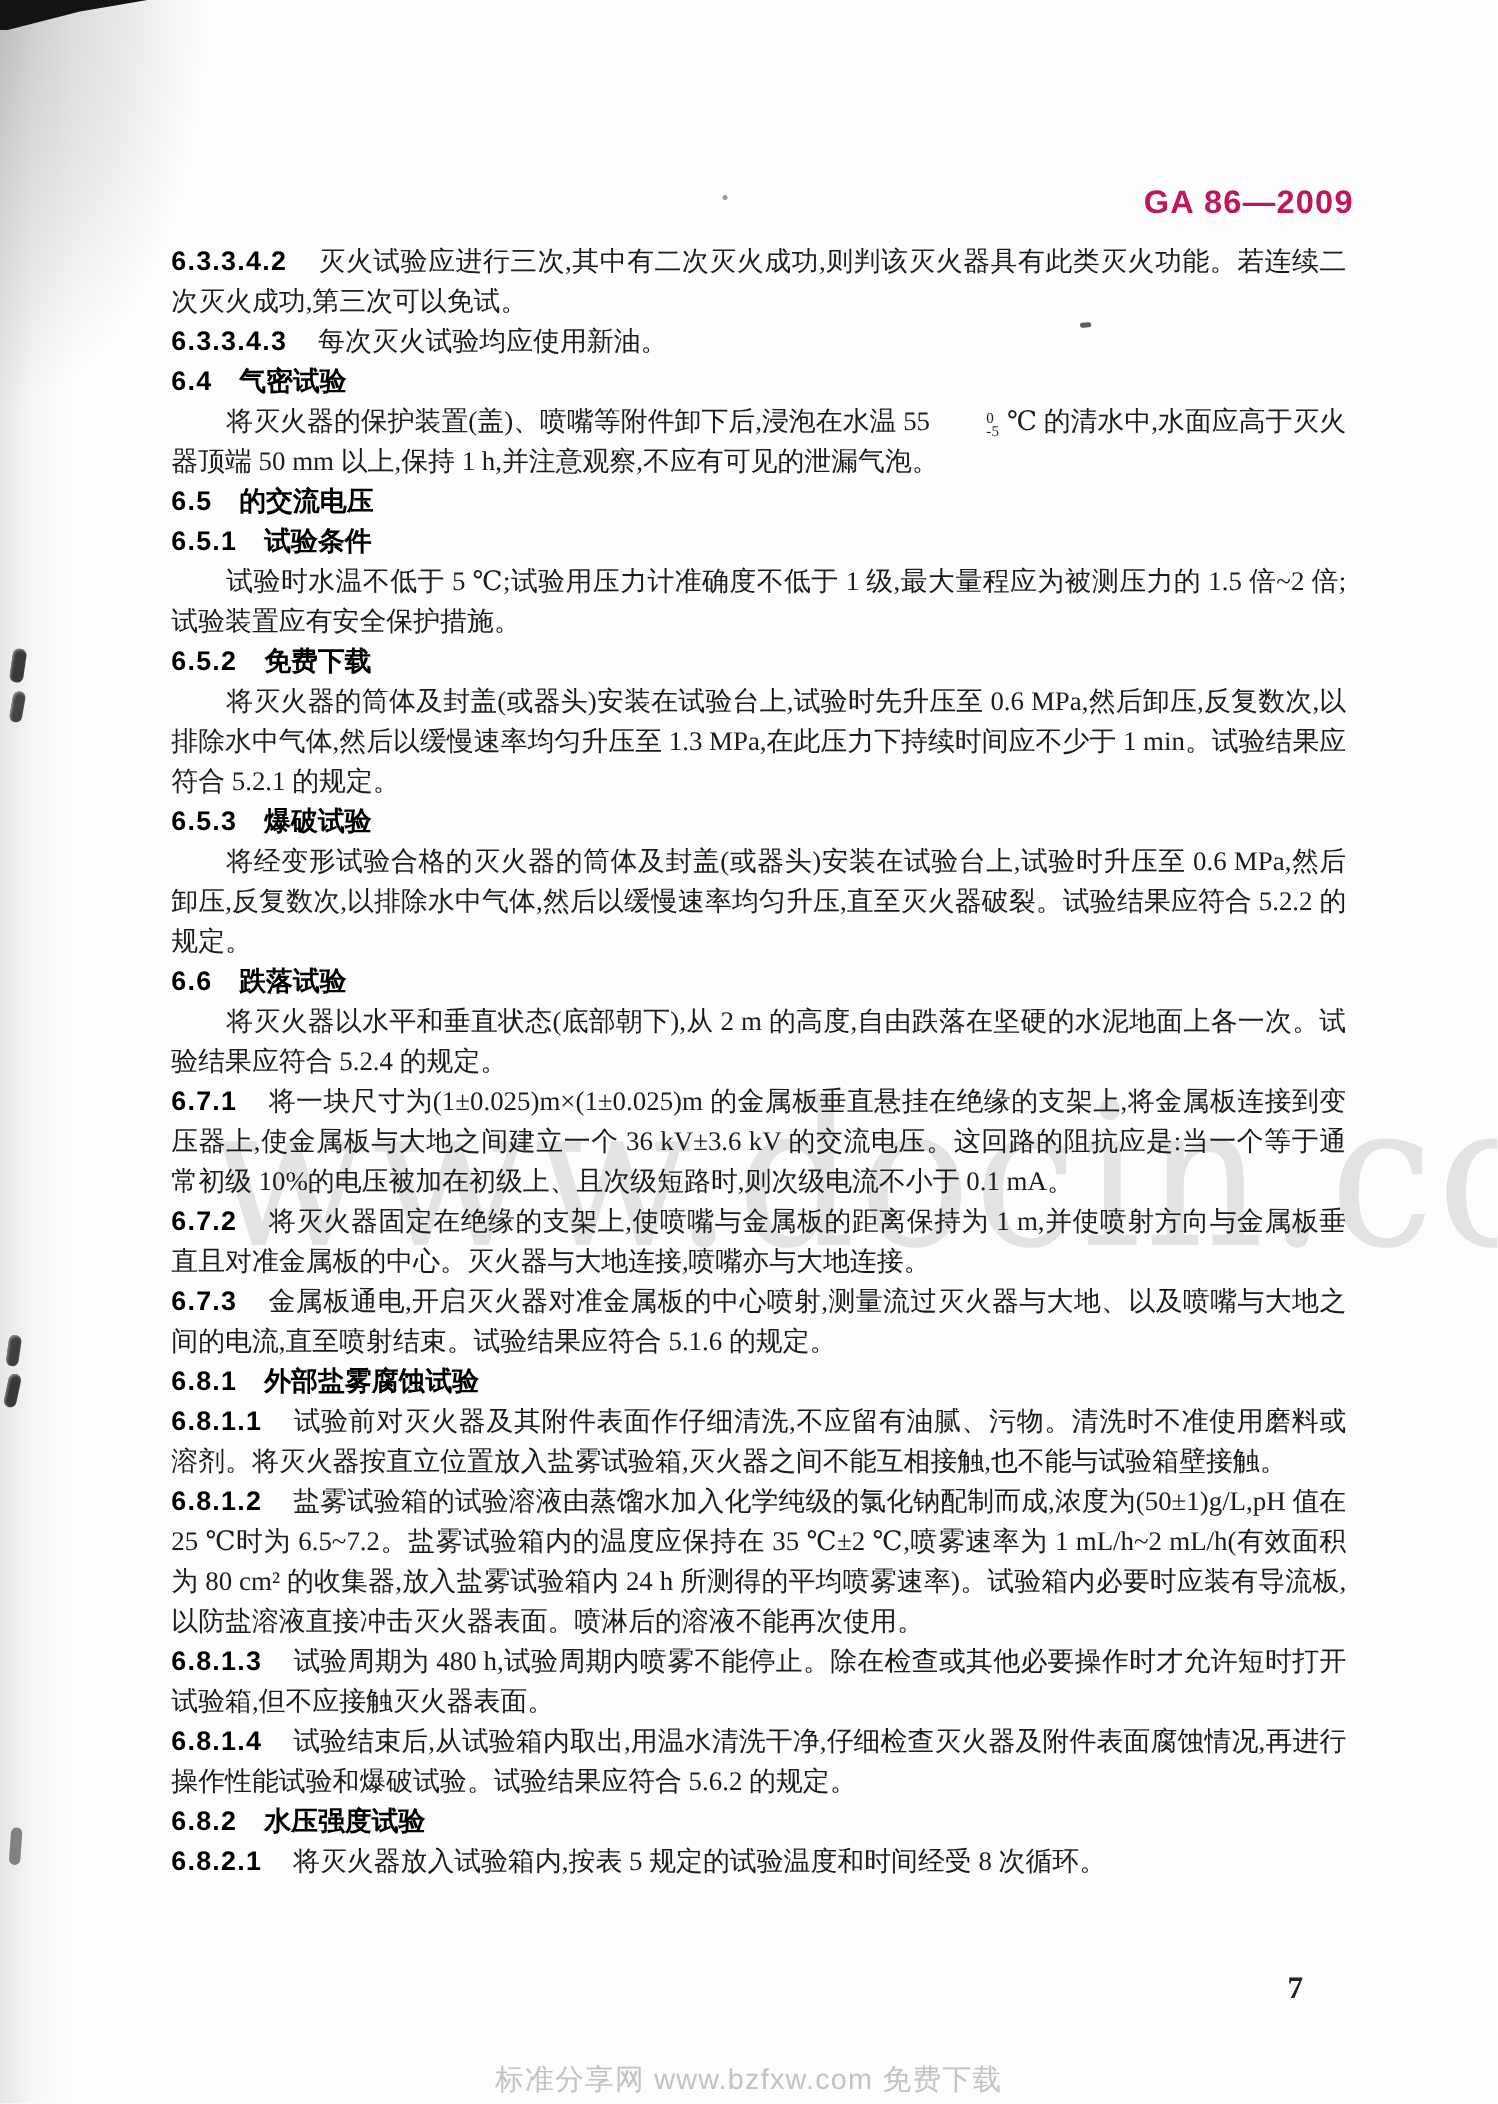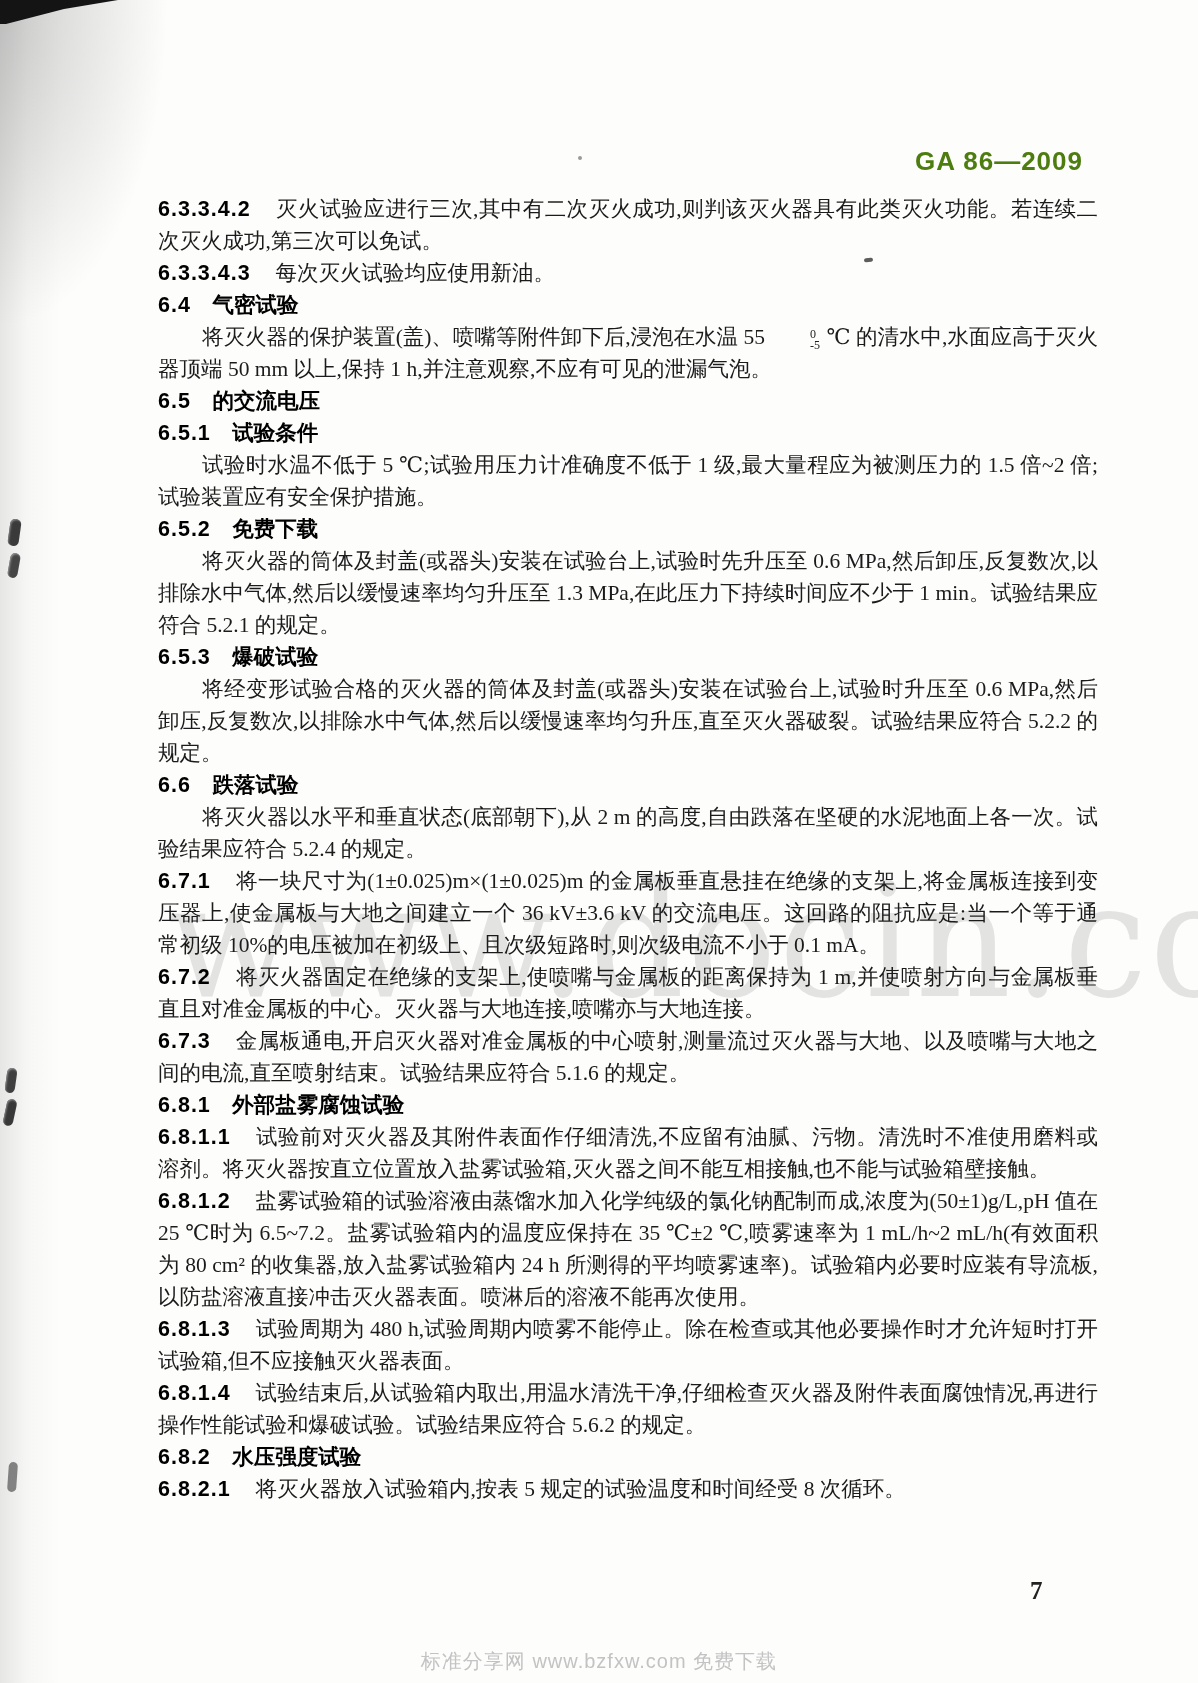--- a/index.html
+++ b/index.html
@@ -36,25 +36,25 @@
     position:absolute; left:168px; top:848px; z-index:1;
     font-family:"DejaVu Serif","Liberation Serif",serif;
     font-size:148px; letter-spacing:3px; white-space:nowrap;
     color:#c4c4c4; opacity:0.45; transform:scaleY(1.08); transform-origin:left top;
     user-select:none;
   }
   
   .doc-header {
     position:absolute; left:143px; top:146px; width:940px; z-index:3;
     text-align:right; font-family:"Liberation Sans","DejaVu Sans",sans-serif;
-    font-size:26px; font-weight:700; letter-spacing:1px; color:#4d7c0f;
+    font-size:26px; font-weight:700; letter-spacing:1px; color:#be185d;
   }
   
   .doc-body {
-    position:absolute; left:158px; top:193px; width:940px; z-index:3;
+    position:absolute; left:137px; top:193px; width:940px; z-index:3;
     font-size:21.5px; line-height:32px; text-align:justify;
   }
   .doc-body p { margin:0; }
   .doc-body p.body { text-indent:2.05em; }
   .doc-body p.heading {
     font-family:"Liberation Sans","DejaVu Sans",sans-serif;
     font-weight:700; color:#000; text-align:left;
   }
   .clause-num {
     font-family:"Liberation Sans","DejaVu Sans",sans-serif;
@@ -67,21 +67,21 @@
   }
   .tol span { display:block; }
   
   .page-number {
     position:absolute; left:1030px; top:1577px; z-index:3;
     font-size:25px; font-weight:700; color:#222;
     font-family:"Liberation Serif","DejaVu Serif",serif;
   }
   .footer-note {
     position:absolute; left:0; top:1648px; width:1198px; z-index:3;
-    text-align:center; font-size:20px; letter-spacing:1px;
+    text-align:center; font-size:23px; letter-spacing:1px;
     color:#c3c3c3; font-family:"Liberation Sans","DejaVu Sans",sans-serif;
   }
 </style>
 </head>
 <body>
 
 <div class="page">
 
   <div class="edge-shade"></div>
   <div class="edge-shade-top"></div>

